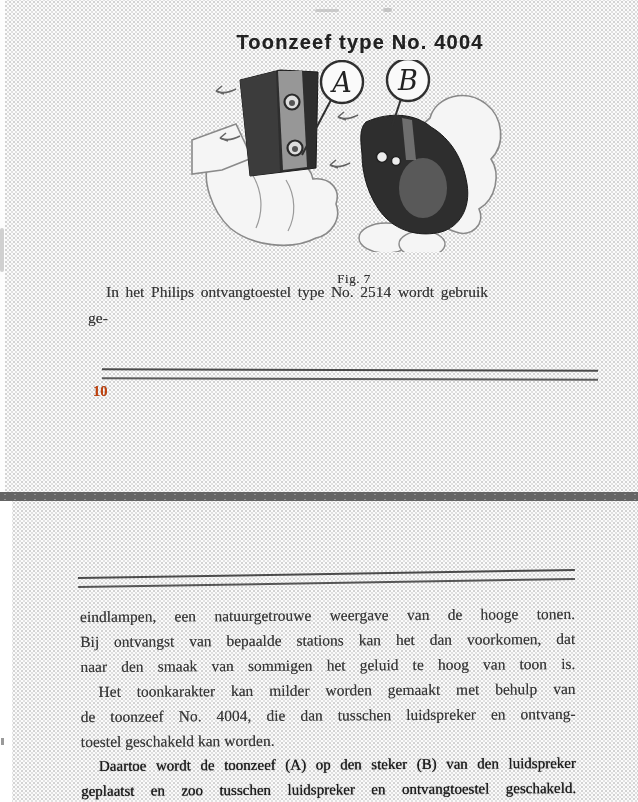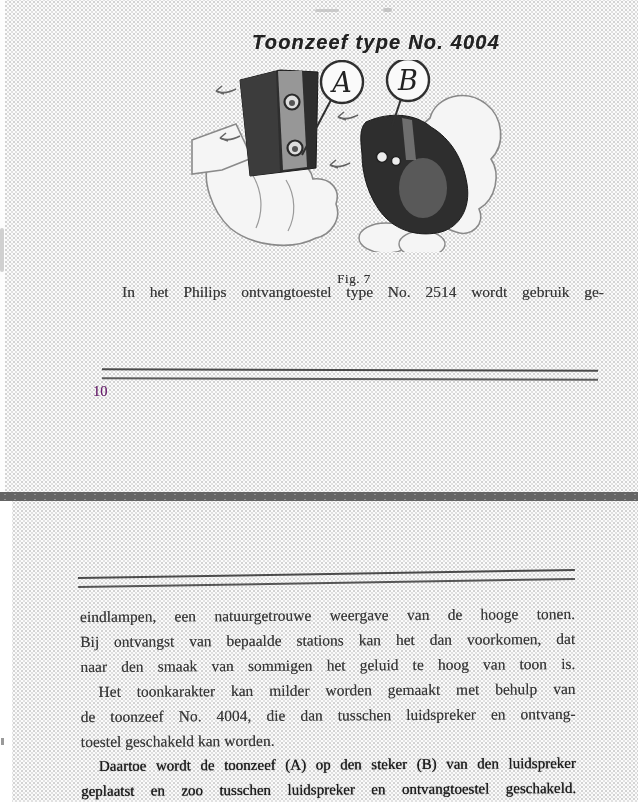--- a/index.html
+++ b/index.html
@@ -27,46 +27,46 @@
         background-image:radial-gradient(#909090 1px, transparent 1.3px);
         background-size:10px 5px;}
 
   .white-strip-bottom{position:absolute;left:0;top:501px;width:12px;height:301px;background:#fff;}
   .white-strip-top{position:absolute;left:0;top:0;width:5px;height:492px;background:#fdfdfd;}
   .smudge-left{position:absolute;left:0;top:228px;width:4px;height:44px;background:#c0c0c0;opacity:.75;border-radius:2px;}
   .speck-a{position:absolute;left:315px;top:9px;width:24px;height:3px;background:#c2c2c2;opacity:.8;border-radius:2px;}
   .speck-b{position:absolute;left:383px;top:8px;width:9px;height:4px;background:#bbb;opacity:.8;border-radius:2px;}
   .speck-c{position:absolute;left:1px;top:738px;width:3px;height:7px;background:#9a9a9a;}
 
-  .doc-title{position:absolute;left:104px;top:31px;width:396px;
-        text-align:right;font-family:"Liberation Sans", sans-serif;
+  .doc-title{position:absolute;left:104px;top:31px;width:512px;
+        text-align:center;font-family:"Liberation Sans", sans-serif;
         font-weight:bold;font-size:20px;letter-spacing:1.2px;color:#222;
-        text-shadow:0 0 .6px rgba(0,0,0,.5);font-style:italic;}
+        text-shadow:0 0 .6px rgba(0,0,0,.5);}
 
   .figure-wrap{position:absolute;left:190px;top:60px;width:322px;height:192px;}
 
   .fig-caption{position:absolute;left:104px;top:255px;width:500px;text-align:center;
         font-size:13px;color:#333;letter-spacing:.5px;text-shadow:0 0 .5px rgba(0,0,0,.4);margin-top:16px;}
 
   .para{position:absolute;color:var(--ink);font-size:15.5px;
         text-shadow:0 0 .55px rgba(45,45,45,.6);}
-  .para-top{left:104px;top:279px;width:500px;line-height:25.8px;}
+  .para-top{left:88px;top:279px;width:400px;line-height:25.8px;}
   .para-bottom{left:80px;top:604px;width:495px;line-height:25px;transform:rotate(-.35deg);transform-origin:left top;}
   .tline{white-space:normal;}
   .j{text-align:justify;text-align-last:justify;}
   .indent{text-indent:18px;}
   .dark{color:var(--ink_dark);font-size:15px;text-shadow:0 0 .9px #1c1c1c;}
 
   .rule{position:absolute;height:7px;
         border-top:2px solid var(--rule);border-bottom:2px solid #5c5c5c;}
   .rule-top{left:102px;top:369px;width:496px;transform:rotate(.2deg);}
   .rule-bottom{left:78px;top:573px;width:497px;transform:rotate(-.95deg);border-bottom-color:#555;}
 
-  .page-number{position:absolute;left:93px;top:383px;font-size:14.5px;color:#701a75;
-        text-shadow:0 0 .5px rgba(0,0,0,.45);}
+  .page-number{position:absolute;left:93px;top:383px;font-size:14.5px;color:#c2410c;
+        text-shadow:0 0 .5px rgba(0,0,0,.45);font-weight:bold;}
 </style>
 </head>
 <body>
 
 <div class="stage">
 
   <div class="scan scan-top"></div>
   <div class="divider-bar"></div>
   <div class="scan scan-bottom"></div>
   <div class="white-strip-top"></div>

